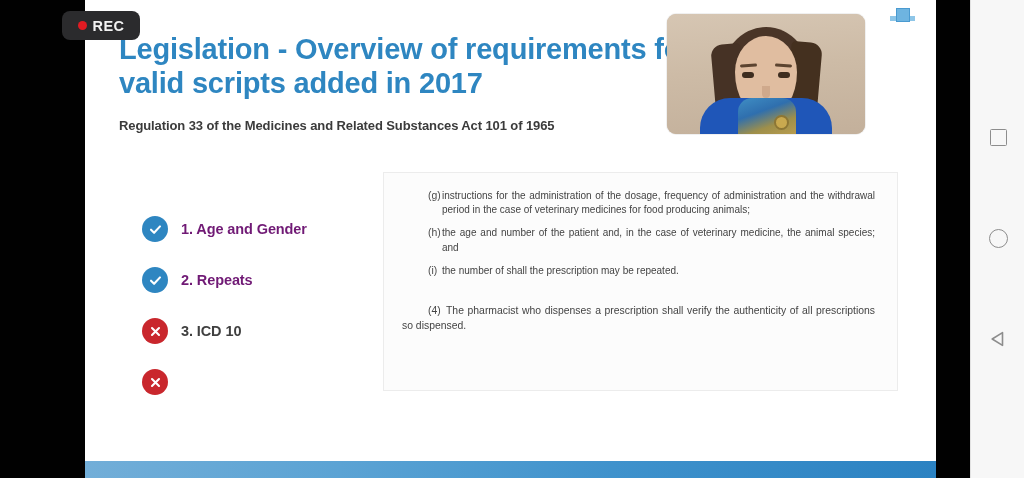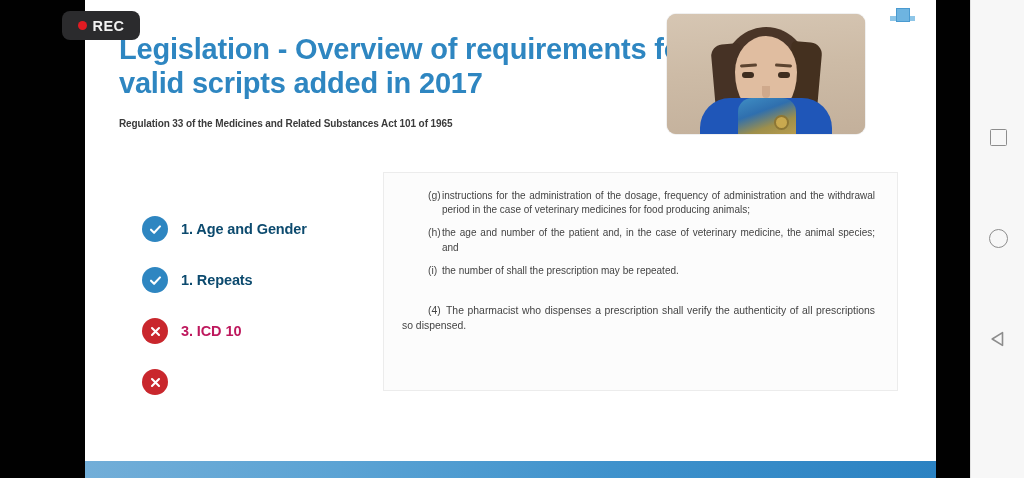--- a/index.html
+++ b/index.html
@@ -71,21 +71,21 @@
     font-weight: 700;
     line-height: 1.17;
     letter-spacing: -0.2px;
   }
 
   .slide-subtitle {
     position: absolute;
     left: 34px; top: 118px;
     width: 640px;
     color: #3b3b3b;
-    font-size: 10px;
+    font-size: 13px;
     font-weight: 700;
     letter-spacing: -0.1px;
   }
 
   
   .checklist {
     position: absolute;
     left: 57px; top: 212px;
     width: 270px;
   }
@@ -107,22 +107,22 @@
   }
   .check-badge.ok  { background: #2e86c1; }
   .check-badge.bad { background: #c9272d; }
   .check-badge svg { display: block; }
   .check-text {
     font-size: 14.5px;
     font-weight: 700;
     letter-spacing: -0.1px;
     white-space: nowrap;
   }
-  .check-text.ok  { color: #0c4a6e; }
-  .check-text.bad { color: #be185d; }
+  .check-text.ok  { color: #701a75; }
+  .check-text.bad { color: #404040; }
 
   
   .doc-panel {
     position: absolute;
     left: 298px; top: 172px;
     width: 515px; height: 219px;
     background: #fcfcfc;
     border: 1px solid #ececec;
     overflow: hidden;
   }
@@ -395,21 +395,21 @@
         </span>
         <span class="check-text ok">1. Age and Gender</span>
       </div>
 
       <div class="check-item">
         <span class="check-badge ok">
           <svg width="15" height="15" viewBox="0 0 15 15" aria-hidden="true">
             <path d="M3 7.7 L6.1 10.8 L12 4.4" fill="none" stroke="#ffffff" stroke-width="2.1" stroke-linecap="round" stroke-linejoin="round"></path>
           </svg>
         </span>
-        <span class="check-text ok">1. Repeats</span>
+        <span class="check-text ok">2. Repeats</span>
       </div>
 
       <div class="check-item">
         <span class="check-badge bad">
           <svg width="15" height="15" viewBox="0 0 15 15" aria-hidden="true">
             <path d="M4 4 L11 11 M11 4 L4 11" fill="none" stroke="#ffffff" stroke-width="2.1" stroke-linecap="round"></path>
           </svg>
         </span>
         <span class="check-text bad">3. ICD 10</span>
       </div>

